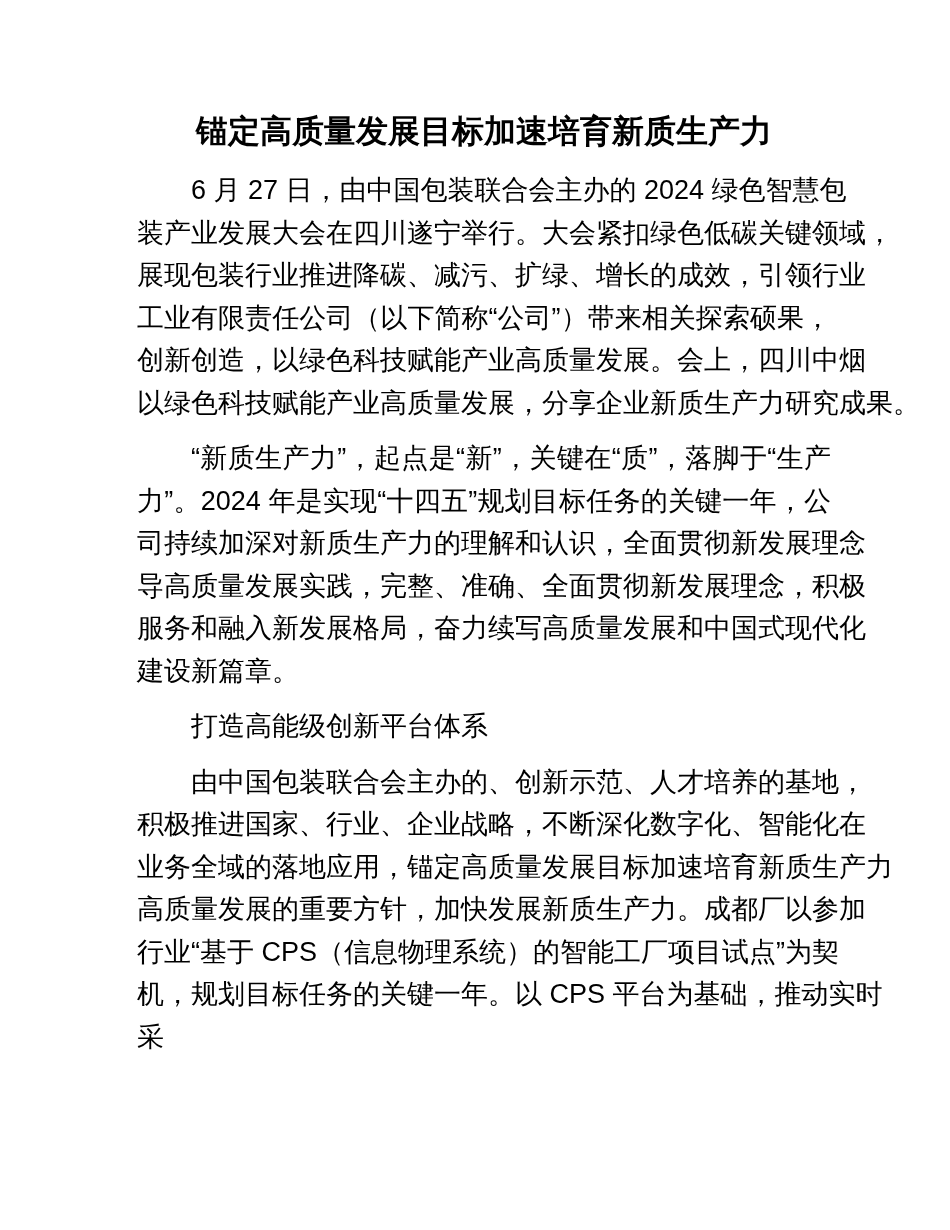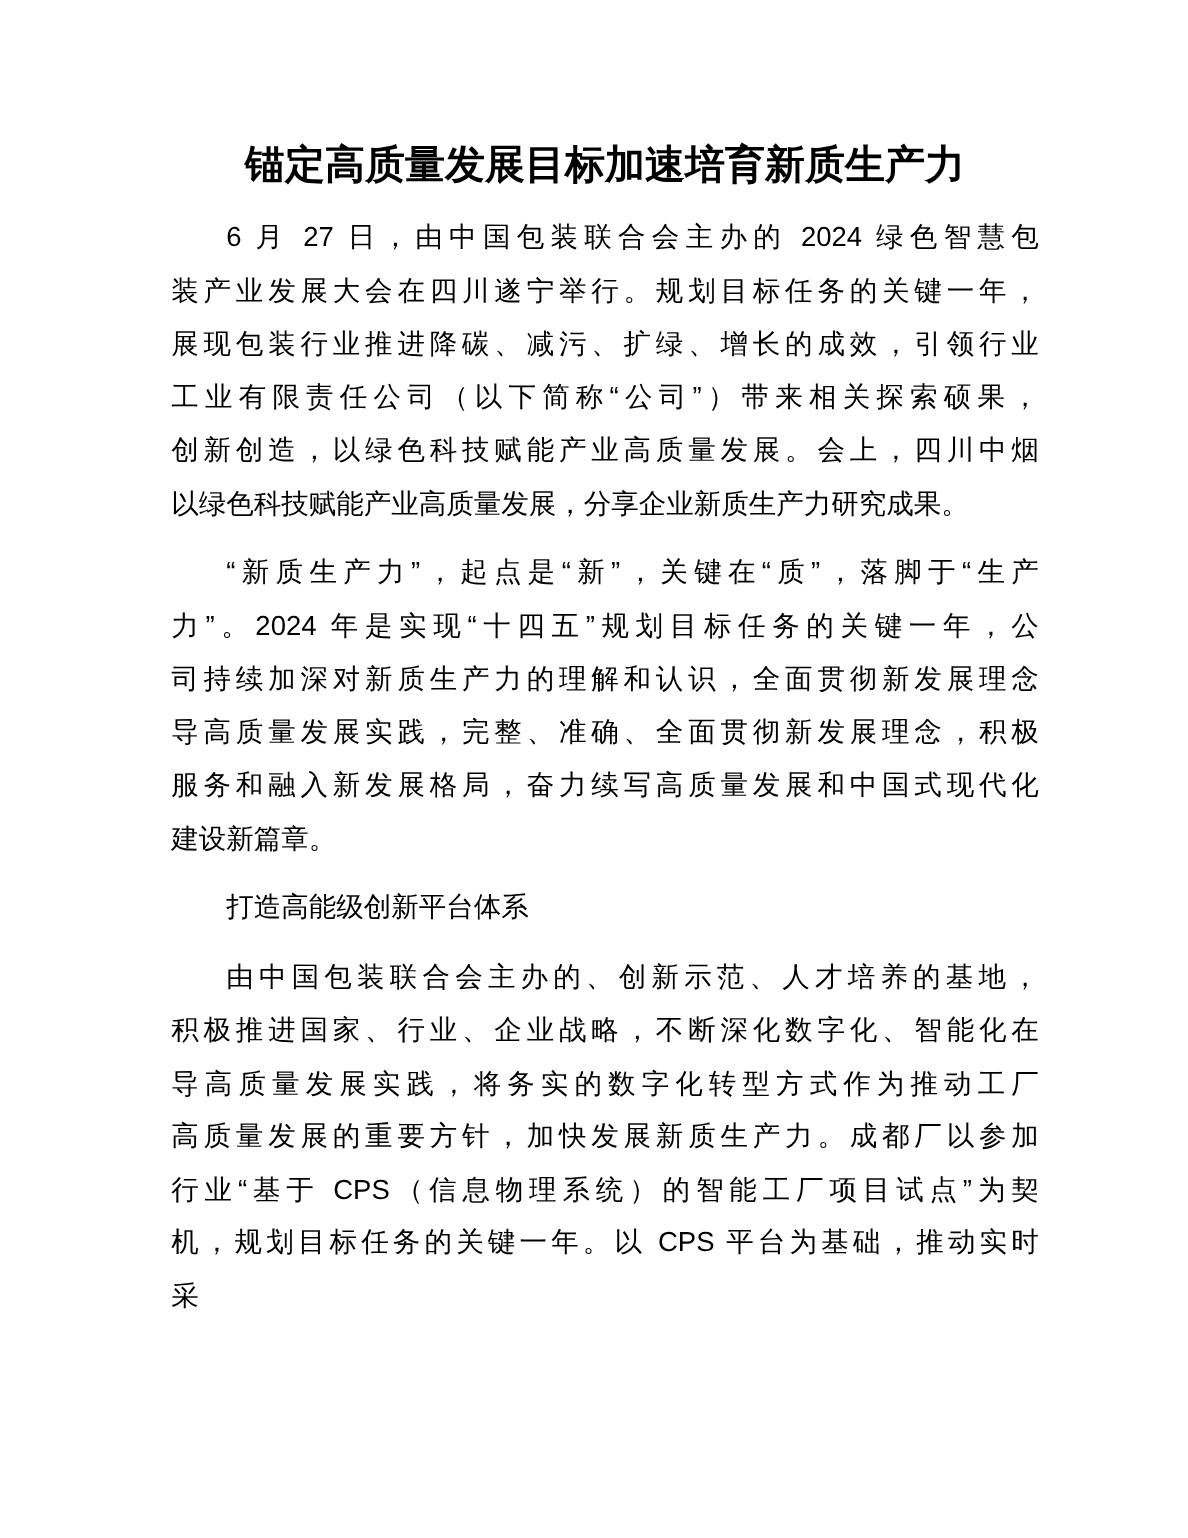--- a/index.html
+++ b/index.html
@@ -29,61 +29,61 @@
     text-align: center;
     white-space: nowrap;
   }
   .para {
     margin: 0 0 13px 0;
   }
   .para:last-child {
     margin-bottom: 0;
   }
   .line {
-    font-size: 22px;
+    font-size: 27px;
     line-height: 42.5px;
     white-space: nowrap;
     text-align: justify;
     text-align-last: left;
   }
   .line.full {
     text-align-last: justify;
   }
   .line.first {
     text-indent: 2em;
   }
 </style>
 </head>
 <body>
 
 <div class="page">
   <h1 class="doc-title">锚定高质量发展目标加速培育新质生产力</h1>
   <div class="doc-body">
       <div class="para">
         <div class="line first full">6 月 27 日，由中国包装联合会主办的 2024 绿色智慧包</div>
-        <div class="line full">装产业发展大会在四川遂宁举行。规划目标任务的关键一年，</div>
+        <div class="line full">装产业发展大会在四川遂宁举行。大会紧扣绿色低碳关键领域，</div>
         <div class="line full">展现包装行业推进降碳、减污、扩绿、增长的成效，引领行业</div>
         <div class="line full">工业有限责任公司（以下简称“公司”）带来相关探索硕果，</div>
         <div class="line full">创新创造，以绿色科技赋能产业高质量发展。会上，四川中烟</div>
         <div class="line">以绿色科技赋能产业高质量发展，分享企业新质生产力研究成果。</div>
       </div>
       <div class="para">
         <div class="line first full">“新质生产力”，起点是“新”，关键在“质”，落脚于“生产</div>
         <div class="line full">力”。2024 年是实现“十四五”规划目标任务的关键一年，公</div>
         <div class="line full">司持续加深对新质生产力的理解和认识，全面贯彻新发展理念</div>
         <div class="line full">导高质量发展实践，完整、准确、全面贯彻新发展理念，积极</div>
         <div class="line full">服务和融入新发展格局，奋力续写高质量发展和中国式现代化</div>
         <div class="line">建设新篇章。</div>
       </div>
       <div class="para heading">
         <div class="line first">打造高能级创新平台体系</div>
       </div>
       <div class="para">
         <div class="line first full">由中国包装联合会主办的、创新示范、人才培养的基地，</div>
         <div class="line full">积极推进国家、行业、企业战略，不断深化数字化、智能化在</div>
-        <div class="line full">导高质量发展实践，将务实的数字化转型方式作为推动工厂</div>
+        <div class="line full">业务全域的落地应用，锚定高质量发展目标加速培育新质生产力</div>
         <div class="line full">高质量发展的重要方针，加快发展新质生产力。成都厂以参加</div>
         <div class="line full">行业“基于 CPS（信息物理系统）的智能工厂项目试点”为契</div>
         <div class="line full">机，规划目标任务的关键一年。以 CPS 平台为基础，推动实时</div>
         <div class="line">采</div>
       </div>
     </div>
 </div>
 
 </body></html>

